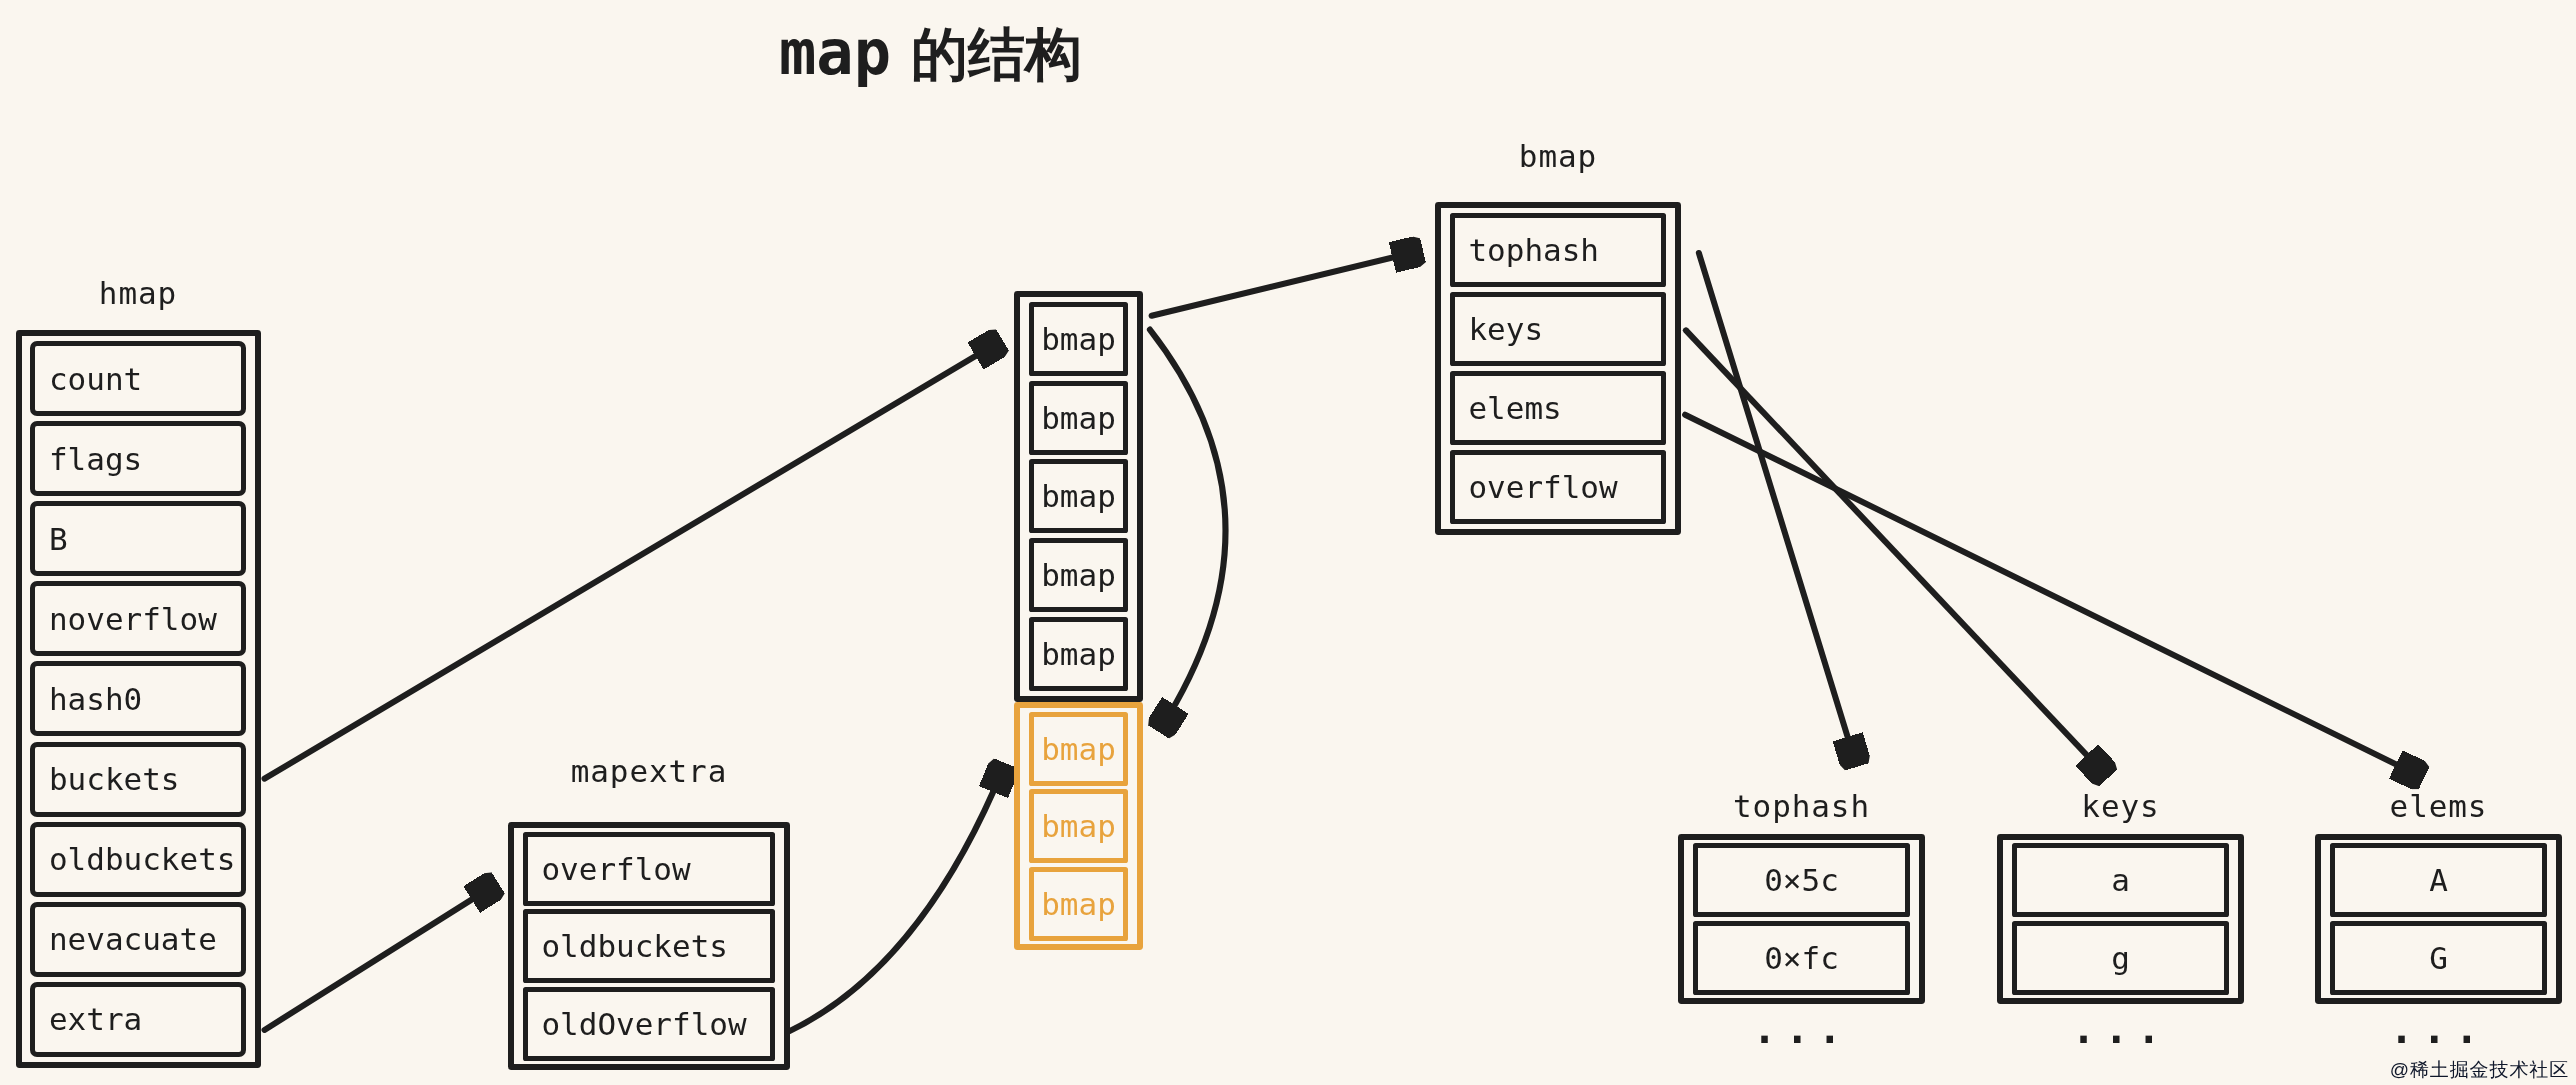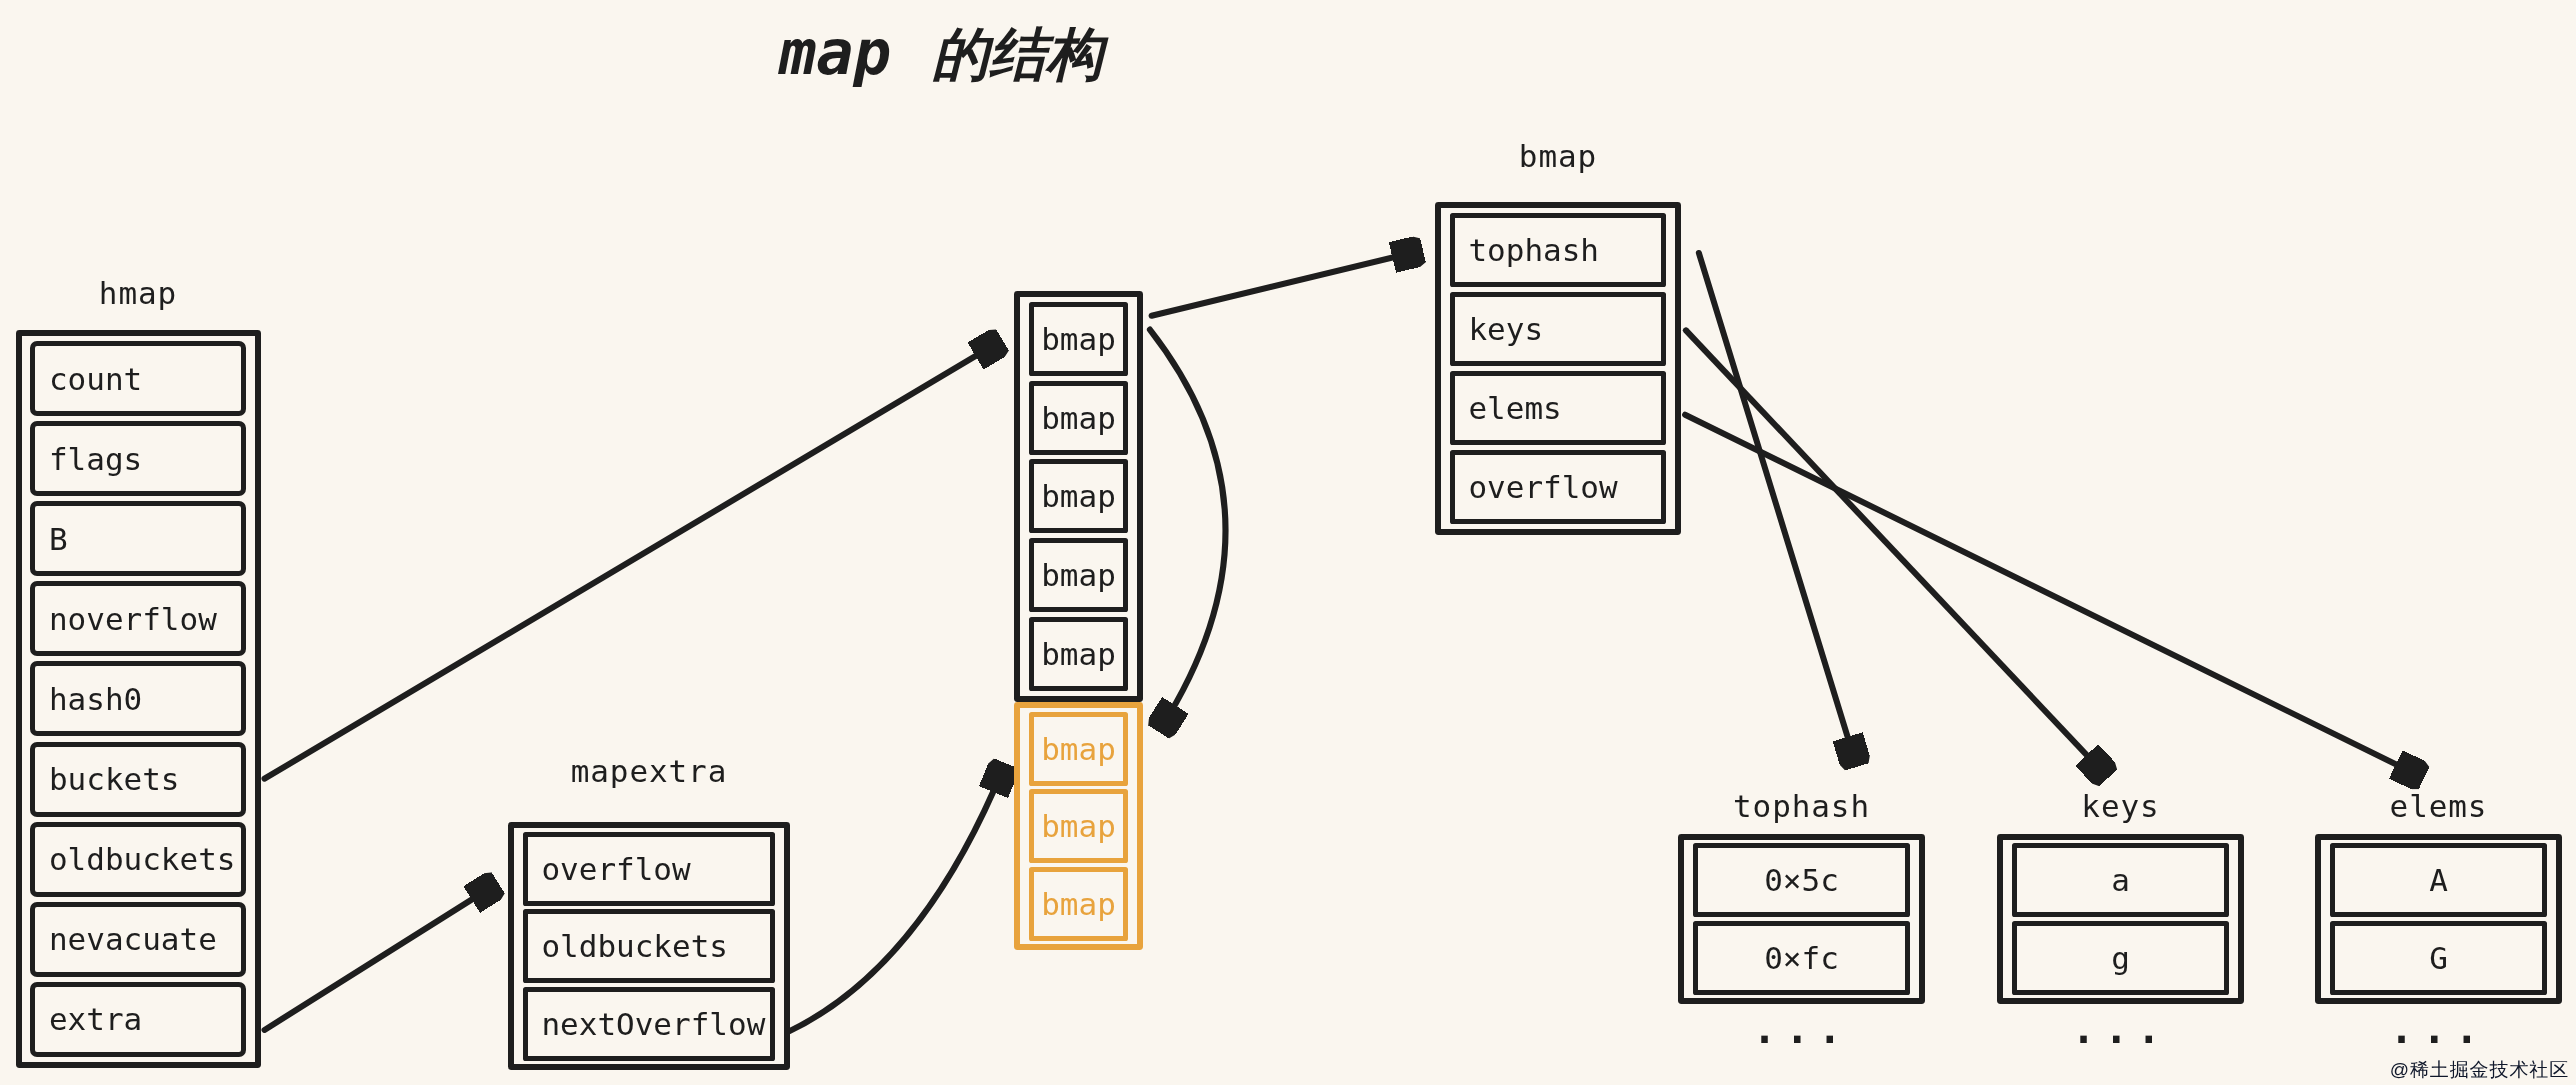--- a/index.html
+++ b/index.html
@@ -10,21 +10,21 @@
     background: #FAF6EF;
     overflow: hidden;
     font-family: "DejaVu Sans Mono", monospace;
     color: #1E1E1E;
   }
   .arrows { position: absolute; left: 0; top: 0; width: 2576px; height: 1085px; pointer-events: none; }
   .arrows path { fill: none; stroke: #1E1E1E; stroke-width: 7; stroke-linecap: round; }
 
   .title {
     position: absolute; left: 779px; top: 10.3px; height: 86px;
-    display: flex; align-items: baseline; gap: 41px; line-height: 86px; font-style: italic;
+    display: flex; align-items: baseline; gap: 20px; line-height: 86px;
   }
   .title-code { font-family: "DejaVu Sans Mono", monospace; font-size: 62px; font-weight: 700; }
   .title-zh   { font-family: "Liberation Sans", sans-serif; font-size: 57px; font-weight: 700; }
 
   .struct-label {
     position: absolute; text-align: center;
     font-size: 31px; font-weight: 500; letter-spacing: 0.9px;
   }
   .outer {
     position: absolute; box-sizing: border-box;
@@ -91,21 +91,21 @@
     <div class="row tall field">buckets</div>
     <div class="row tall field">oldbuckets</div>
     <div class="row tall field">nevacuate</div>
     <div class="row tall field">extra</div>
   </div>
 
   <div class="struct-label" style="left:508px; top:753px; width:282px;">mapextra</div>
   <div class="outer" style="left:508px; top:822px; width:282px; height:248px;">
     <div class="row field">overflow</div>
     <div class="row field">oldbuckets</div>
-    <div class="row field">nextOverflow</div>
+    <div class="row field">oldOverflow</div>
   </div>
 
   <div class="outer" style="left:1014px; top:291px; width:129px; height:411px;">
     <div class="row center">bmap</div>
     <div class="row center">bmap</div>
     <div class="row center">bmap</div>
     <div class="row center">bmap</div>
     <div class="row center">bmap</div>
   </div>
 

